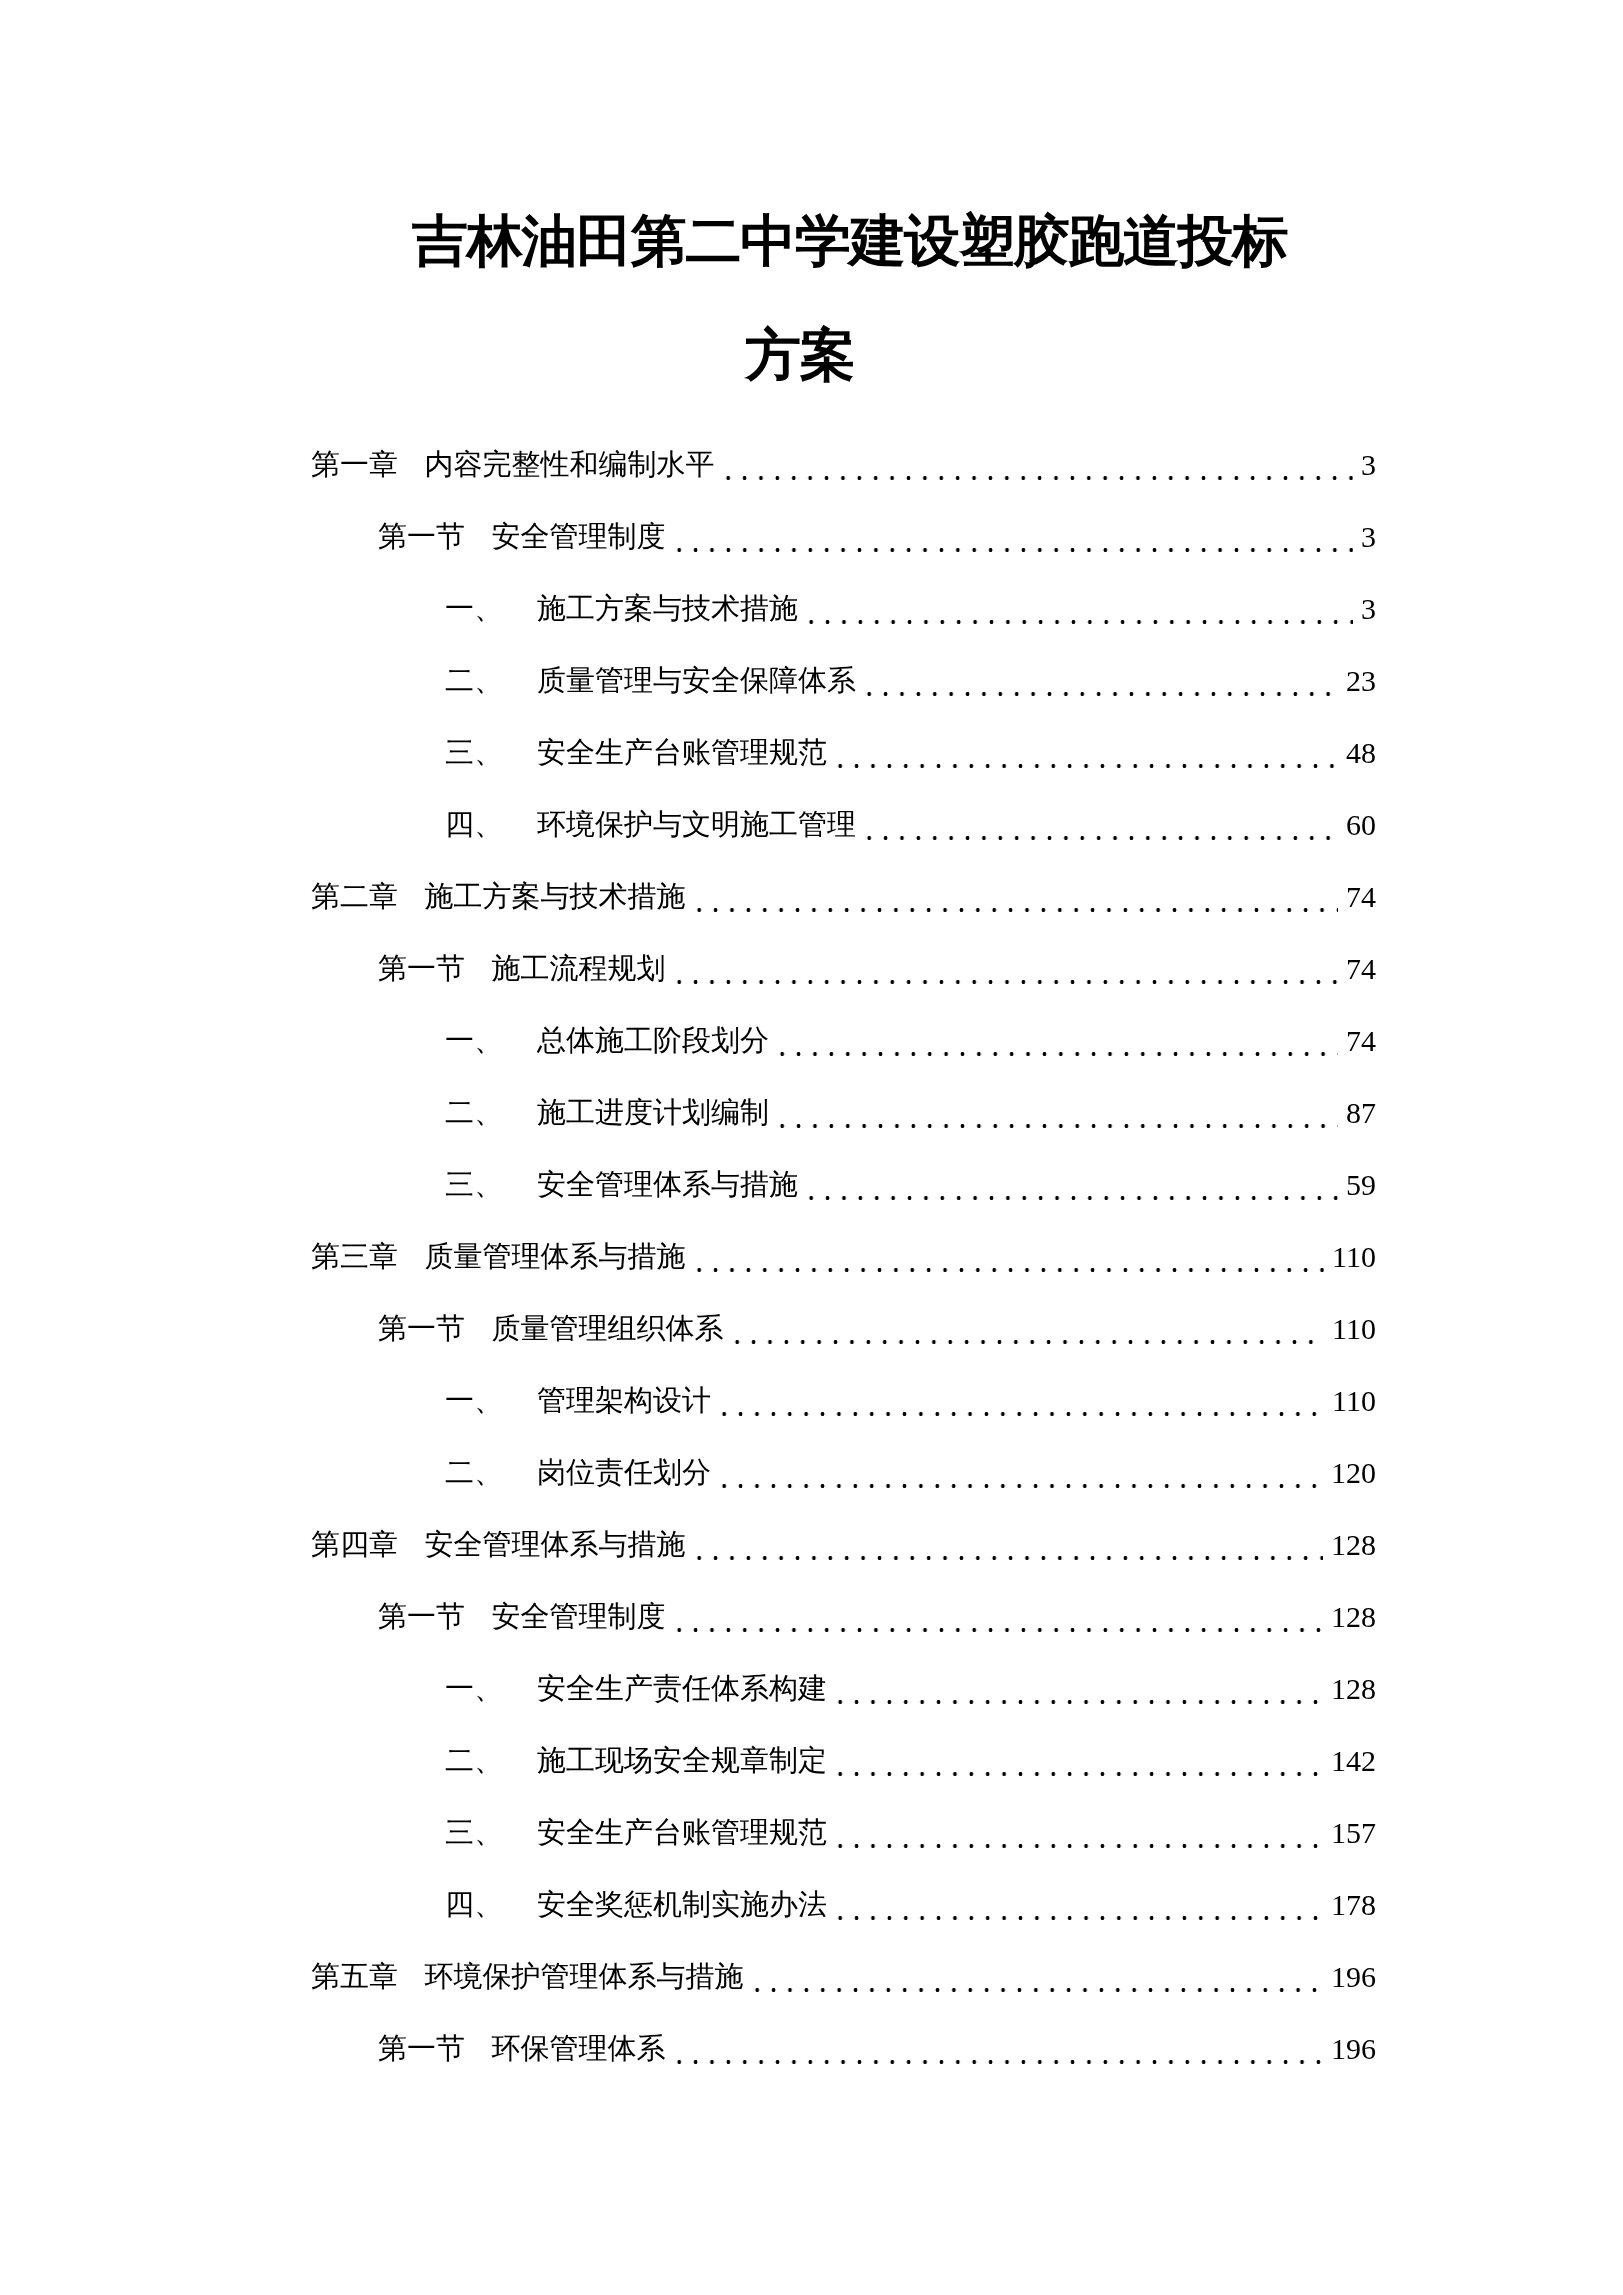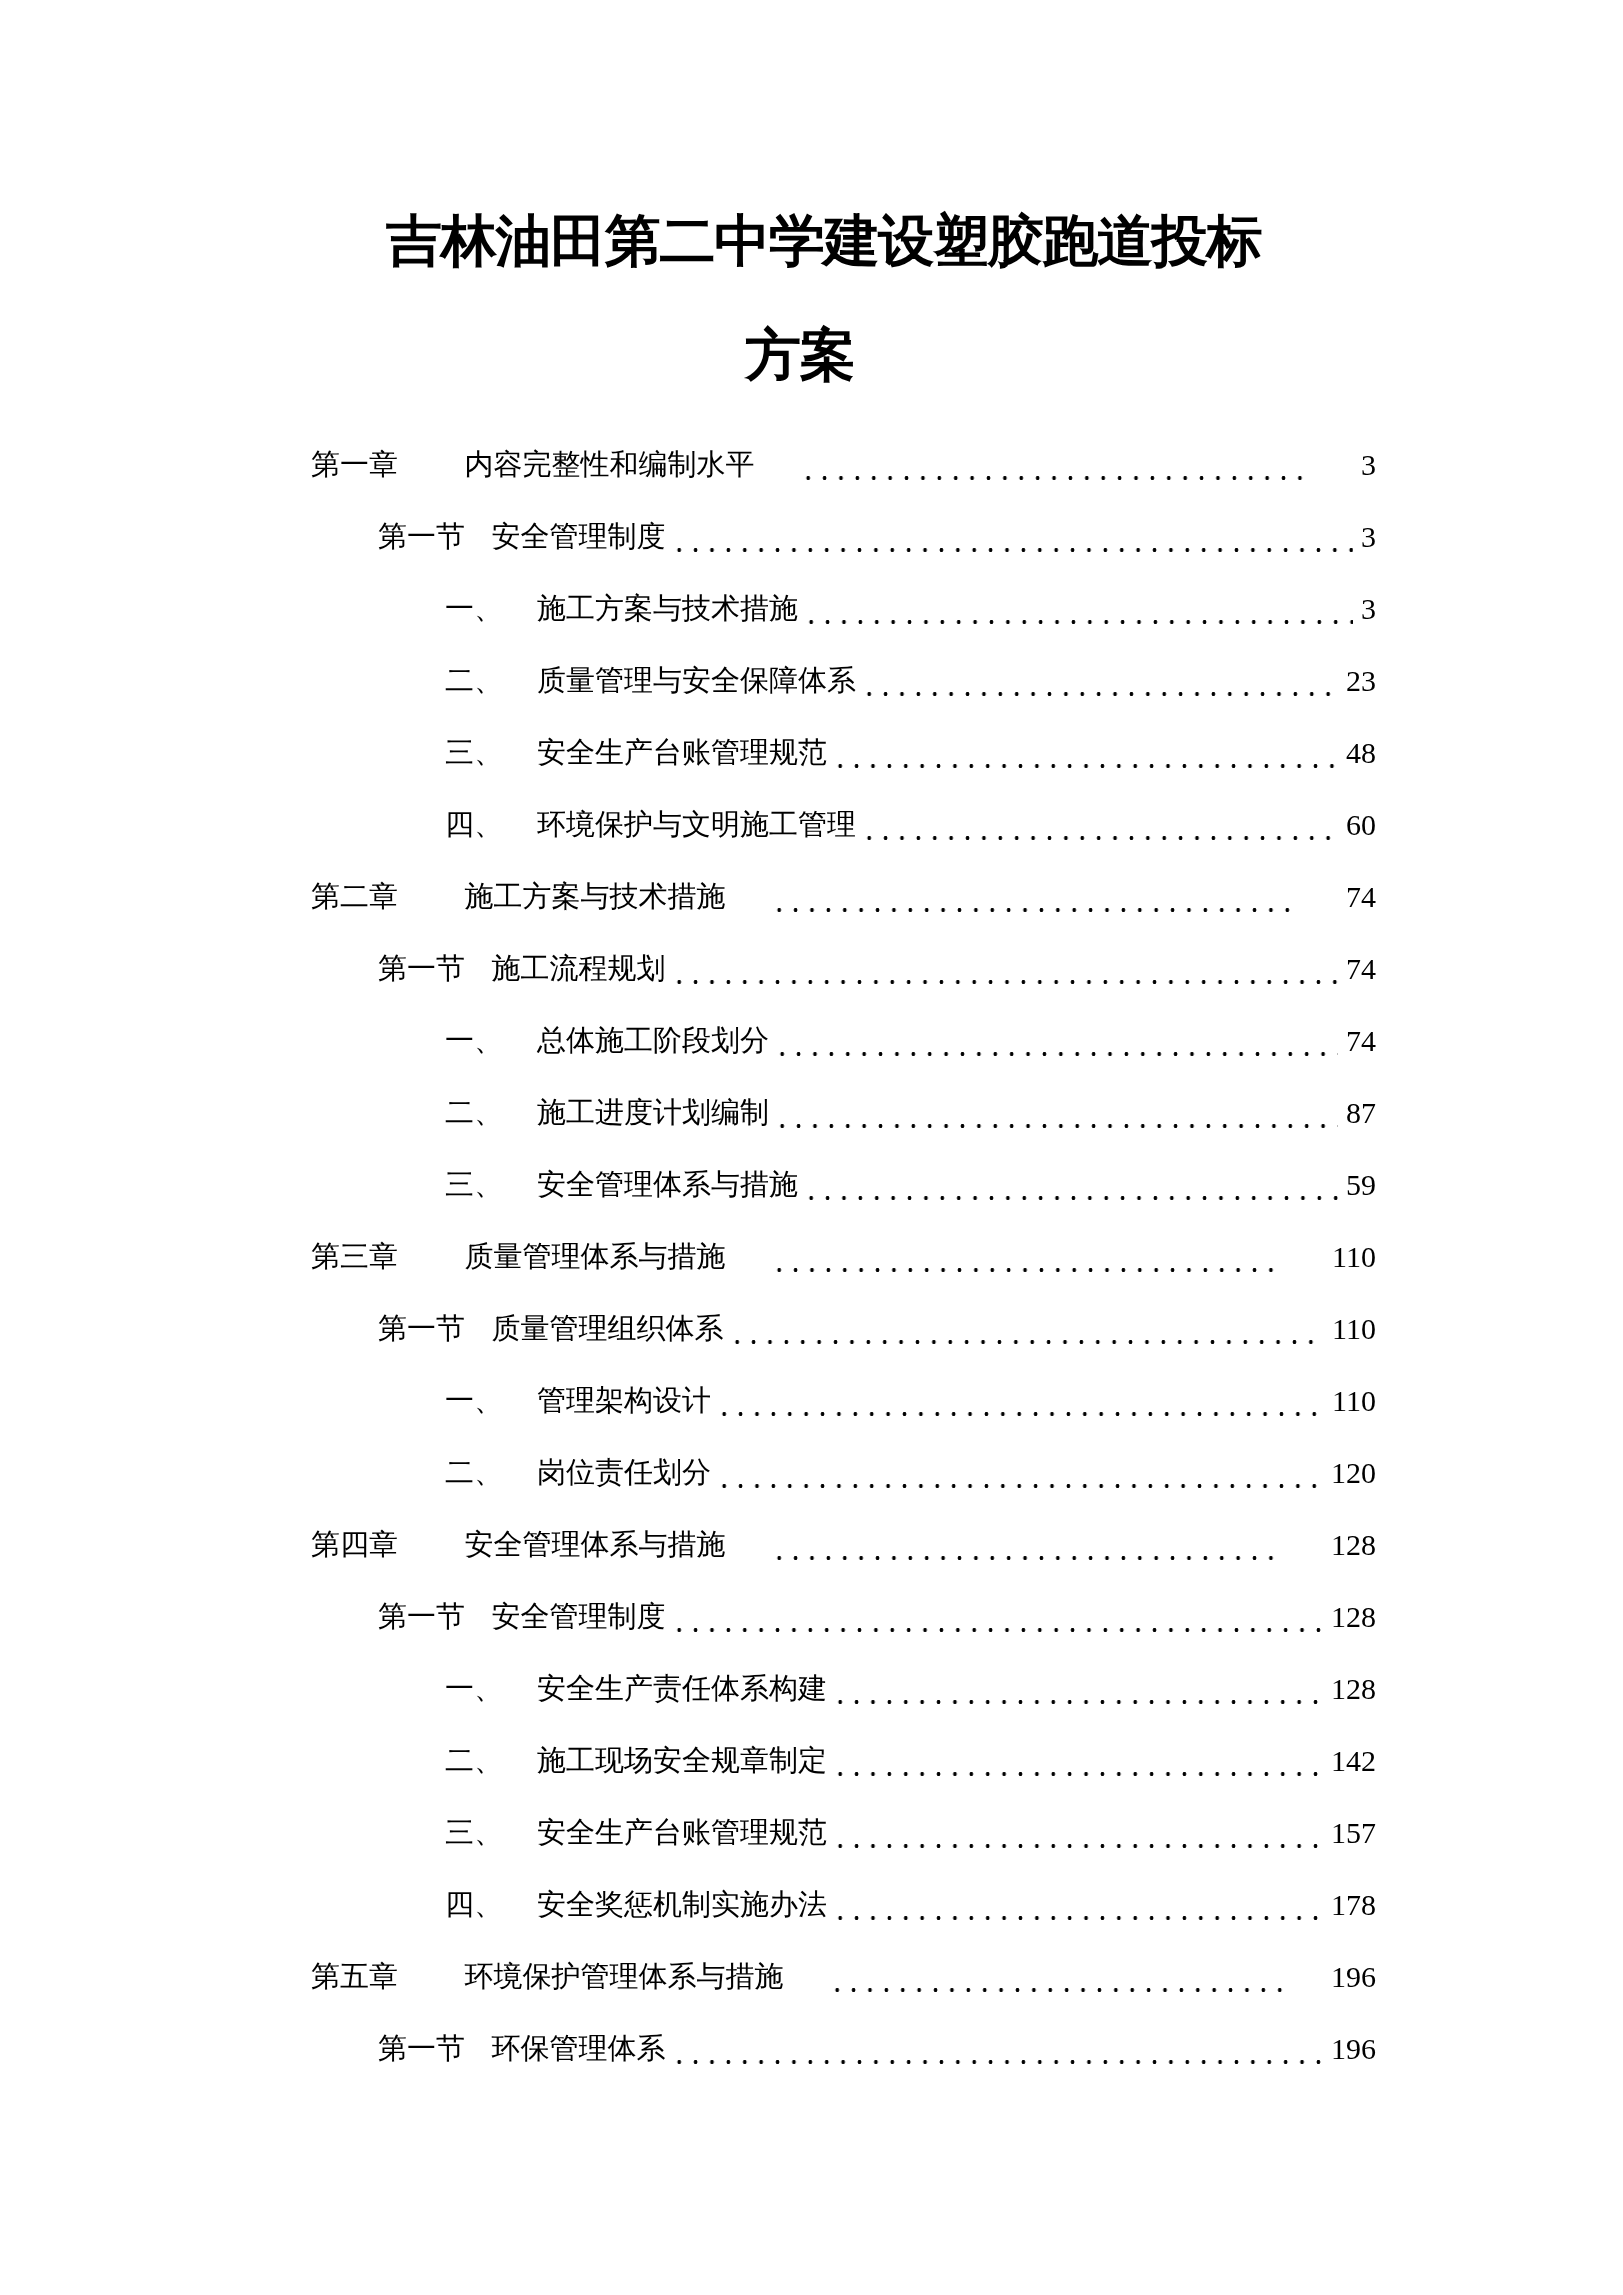--- a/index.html
+++ b/index.html
@@ -17,21 +17,21 @@
     }
     .page {
       position: absolute;
       left: 0; top: 0;
       width: 1623px;
       height: 2295px;
       background: #ffffff;
     }
     .title {
       position: absolute;
-      left: 386px;
+      left: 412px;
       width: 968px;
       font-weight: bold;
       font-size: 56px;
       line-height: 65px;
       letter-spacing: -1.3px;
       white-space: nowrap;
       font-family: "DejaVu Sans", "Liberation Sans", sans-serif;
     }
     .title-line1 { top: 208px; }
     .title-line2 { top: 322px; left: 745px; width: auto; }
@@ -45,21 +45,21 @@
     .toc-row {
       position: absolute;
       height: 39px;
       display: flex;
       align-items: flex-end;
       font-size: 29px;
       line-height: 39px;
       white-space: nowrap;
       right: 247px;
     }
-    .toc-row.level-1 { left: 311px; gap: 40px; }
+    .toc-row.level-1 { left: 311px; }
     .toc-row.level-2 { left: 378px; align-items: center; }
     .toc-row.level-3 { left: 445px; }
 
     .toc-prefix {
       flex: 0 0 auto;
     }
     .level-1 .toc-prefix, .level-2 .toc-prefix { margin-right: 14.4px; }
     .level-3 .toc-prefix { width: 80px; }
     .toc-text { flex: 0 0 auto; margin-left: 12px; }
     .toc-leader {

